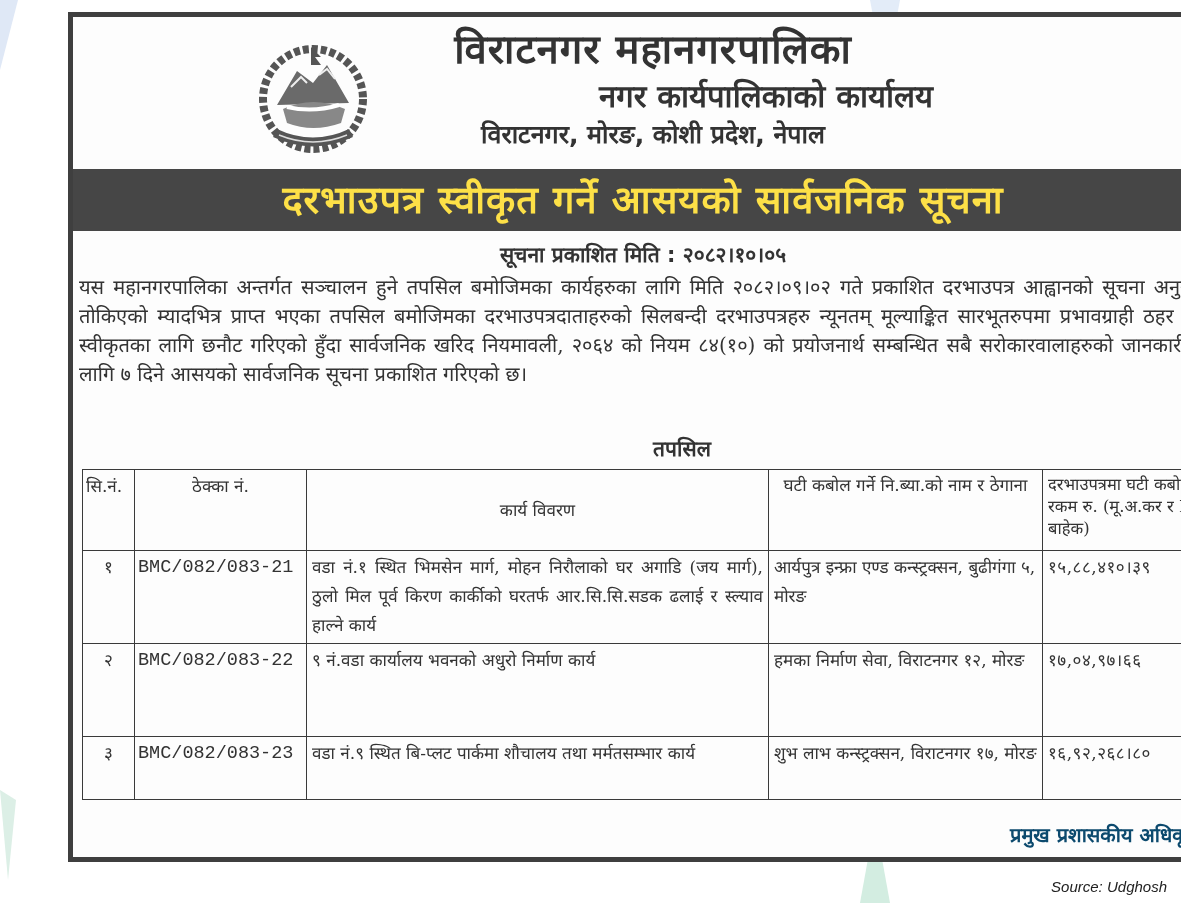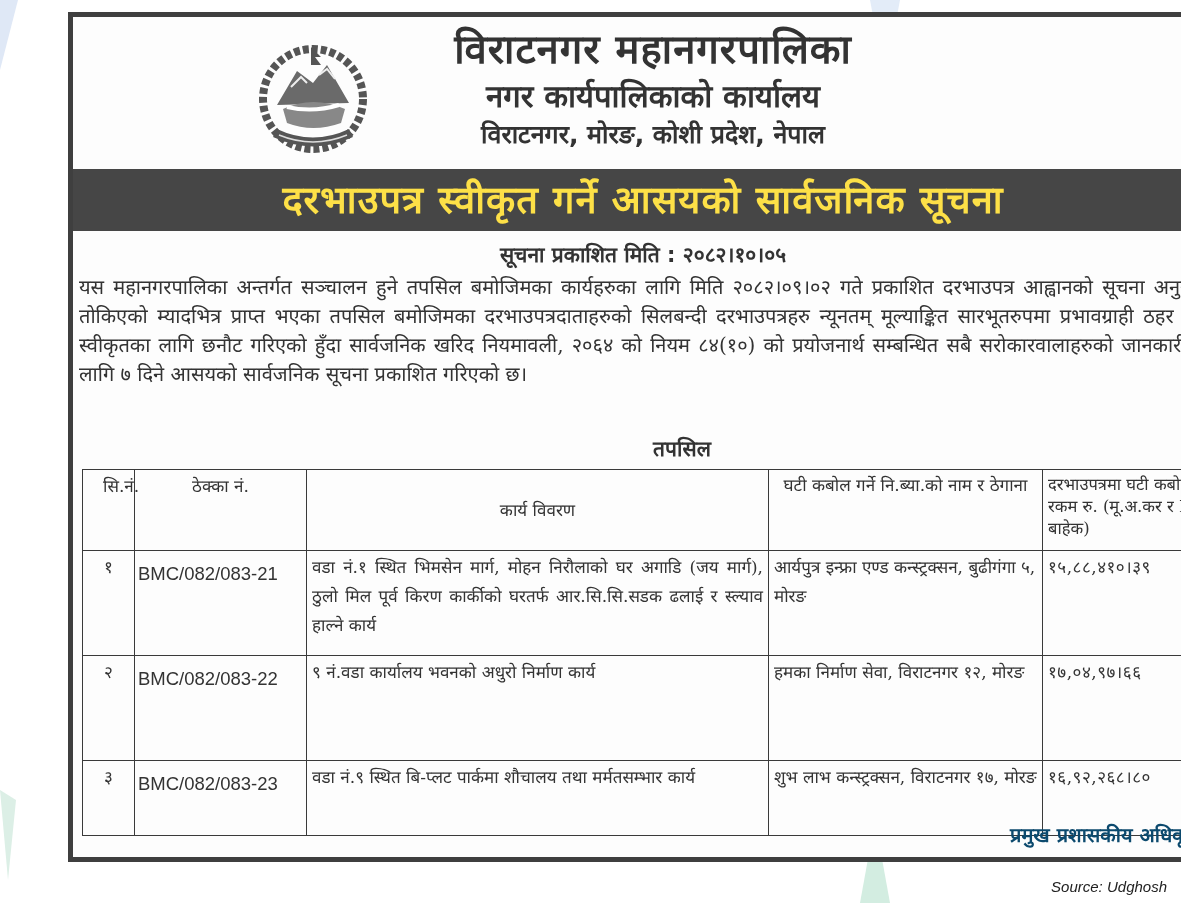--- a/index.html
+++ b/index.html
@@ -15,21 +15,21 @@
       box-sizing: border-box; border: 5px solid #3f3f3f; background: #fdfdfd; z-index: 1; margin-left: 48px;
     }
     .header {
       position: absolute; left: 0; top: 0; width: 100%; height: 152px;
     }
     .logo {
       position: absolute; left: 184px; top: 26px; width: 112px; height: 110px;
     }
     .titles { position: absolute; left: 300px; top: 6px; width: 560px; text-align: center; }
     .t1 { font-family: "DejaVu Sans", sans-serif; font-weight: bold; font-size: 40px; line-height: 52px; color: #333; letter-spacing: 1px; }
-    .t2 { font-family: "DejaVu Sans", sans-serif; font-weight: bold; font-size: 31px; line-height: 42px; color: #333; }
+    .t2 { font-family: "DejaVu Sans", sans-serif; font-weight: bold; font-size: 31px; line-height: 42px; color: #333; text-align: right; }
     .t3 { font-family: "DejaVu Sans", sans-serif; font-weight: bold; font-size: 25px; line-height: 36px; color: #333; }
     .banner {
       position: absolute; left: 0; top: 152px; width: 100%; height: 62px;
       background: #464646; color: #fde047; text-align: center;
       font-family: "DejaVu Sans", sans-serif; font-weight: bold; font-size: 38px; line-height: 62px;
       letter-spacing: 1px;
     }
     .pubdate {
       position: absolute; left: 0; top: 226px; width: 100%; text-align: center;
       font-family: "DejaVu Sans", sans-serif; font-weight: bold; font-size: 21px; line-height: 24px; color: #333;
@@ -46,21 +46,21 @@
     table.works {
       position: absolute; left: 9px; top: 452px; width: 1127px;
       border-collapse: collapse; table-layout: fixed; font-size: 17px; color: #333;
     }
     table.works th, table.works td {
       border: 1.5px solid #3a3a3a; vertical-align: top; padding: 2px 5px; line-height: 29px;
     }
     table.works th { font-weight: normal; text-align: center; height: 74px; }
     table.works th.amt { text-align: left; line-height: 22px; padding-top: 4px; font-size: 16.5px; }
     table.works td.sn { text-align: center; }
-    table.works td.contract { font-family: Liberation Sans, sans-serif; font-size: 18.5px; white-space: nowrap; padding: 8px 3px; }
+    table.works td.contract { font-family: Liberation Mono, monospace; font-size: 18.5px; white-space: nowrap; padding: 2px 3px; }
     table.works td.desc { text-align: justify; }
     table.works td.amount { letter-spacing: 0.5px; }
     tr.r1 td { height: 88px; }
     tr.r2 td { height: 88px; }
     tr.r3 td { height: 58px; }
     .signature {
       position: absolute; right: 14px; top: 804px;
       font-family: "DejaVu Sans", sans-serif; font-weight: bold; font-size: 20px; line-height: 28px; color: #0c4a6e;
     }
     .source {
@@ -110,21 +110,21 @@
   <table class="works">
     <colgroup>
       <col style="width:52px">
       <col style="width:172px">
       <col style="width:462px">
       <col style="width:274px">
       <col style="width:167px">
     </colgroup>
     <thead>
       <tr>
-        <th style="text-align:left;padding-left:20px;">सि.नं.</th>
+        <th style="text-align:left;padding-left:3px;">सि.नं.</th>
         <th>ठेक्का नं.</th>
         <th style="vertical-align:middle;">कार्य विवरण</th>
         <th style="line-height:26px;">घटी कबोल गर्ने नि.ब्या.को नाम र ठेगाना</th>
         <th class="amt">दरभाउपत्रमा घटी कबोल रकम रु. (मू.अ.कर र PS बाहेक)</th>
       </tr>
     </thead>
     <tbody>
       <tr class="r1">
         <td class="sn">१</td>
         <td class="contract">BMC/082/083-21</td>

